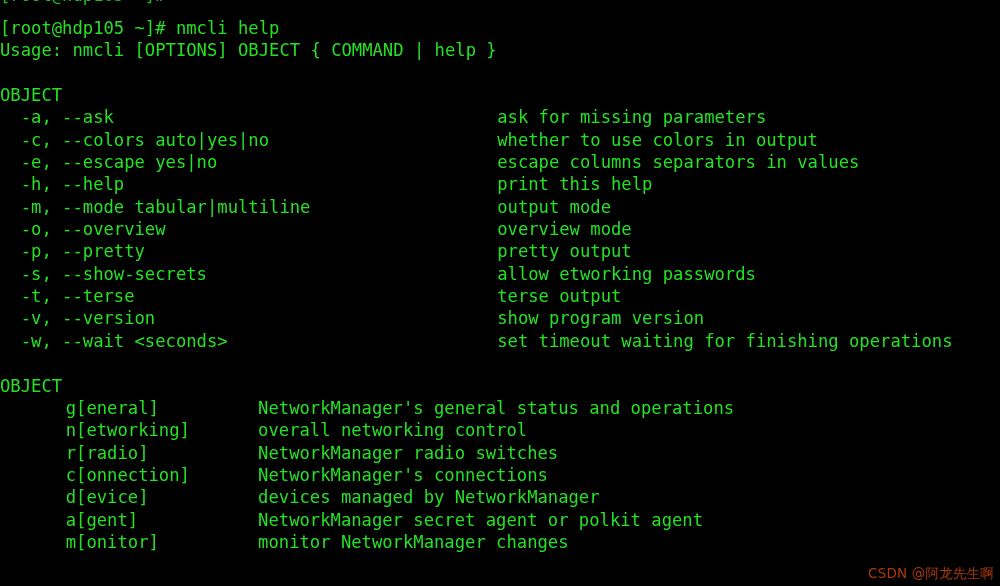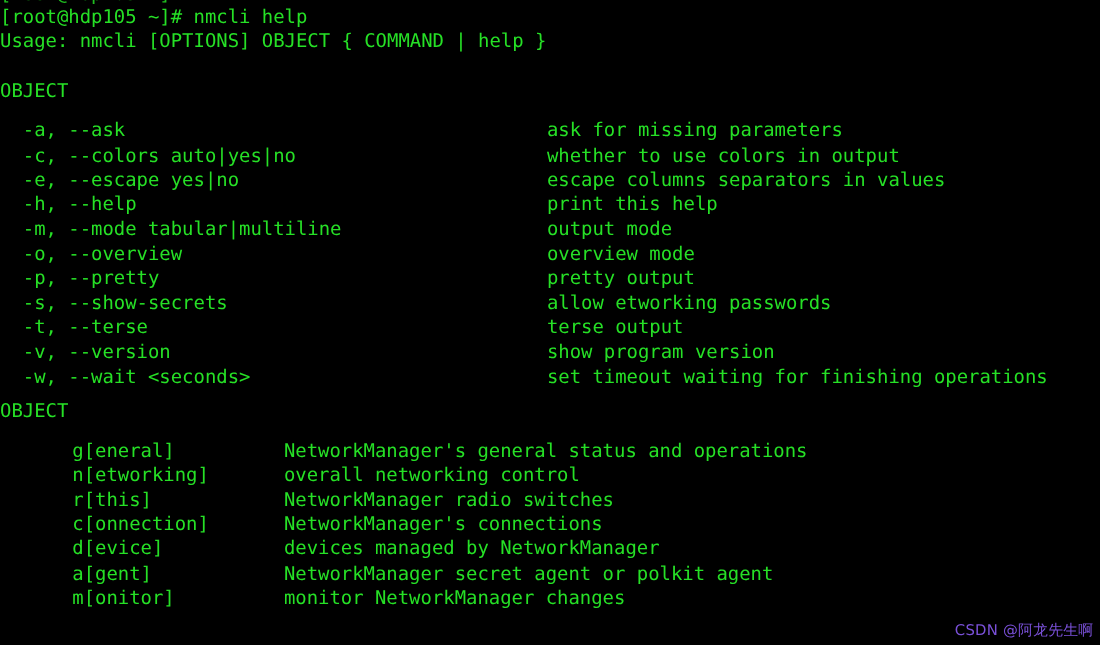--- a/index.html
+++ b/index.html
@@ -41,21 +41,21 @@
     top: -16px;
     width: 1000px;
     height: 22.35px;
     overflow: hidden;
     opacity: 0.85;
   }
 
   #screen-rows {
     position: absolute;
     left: 0;
-    top: 5px;
+    top: 17px;
     width: 1000px;
   }
 
   .row {
     display: block;
     height: 22.35px;
     line-height: 22.35px;
     white-space: pre;
     color: #26e026;
     font-family: "DejaVu Sans Mono", "Liberation Mono", monospace;
@@ -67,35 +67,34 @@
   }
 
   
   .col-left {
     display: inline-block;
     white-space: pre;
   }
   .col-desc {
     display: inline-block;
     white-space: pre;
-    margin-top: 14px;
   }
   
   .opt .col-left { width: 497.2px; }
   
   .obj .col-left { width: 213.1px; margin-left: 45px; }
 
   #watermark {
     position: absolute;
     right: 6px;
     bottom: 4px;
     font-family: "DejaVu Sans", "Liberation Sans", sans-serif;
     font-size: 13.5px;
     line-height: 18px;
-    color: #8b5cf6;
+    color: #c2410c;
     opacity: 0.88;
     white-space: pre;
     letter-spacing: 0.2px;
     pointer-events: none;
   }
 </style>
 </head>
 <body>
 
 <div id="terminal">
@@ -123,21 +122,21 @@
     <div class="row opt"><span class="col-left">  -t, --terse</span><span class="col-desc">terse output</span></div>
     <div class="row opt"><span class="col-left">  -v, --version</span><span class="col-desc">show program version</span></div>
     <div class="row opt"><span class="col-left">  -w, --wait &lt;seconds&gt;</span><span class="col-desc">set timeout waiting for finishing operations</span></div>
 
     <div class="row blank"></div>
 
     <div class="row">OBJECT</div>
 
     <div class="row obj"><span class="col-left">  g[eneral]</span><span class="col-desc">NetworkManager's general status and operations</span></div>
     <div class="row obj"><span class="col-left">  n[etworking]</span><span class="col-desc">overall networking control</span></div>
-    <div class="row obj"><span class="col-left">  r[this]</span><span class="col-desc">NetworkManager radio switches</span></div>
+    <div class="row obj"><span class="col-left">  r[radio]</span><span class="col-desc">NetworkManager radio switches</span></div>
     <div class="row obj"><span class="col-left">  c[onnection]</span><span class="col-desc">NetworkManager's connections</span></div>
     <div class="row obj"><span class="col-left">  d[evice]</span><span class="col-desc">devices managed by NetworkManager</span></div>
     <div class="row obj"><span class="col-left">  a[gent]</span><span class="col-desc">NetworkManager secret agent or polkit agent</span></div>
     <div class="row obj"><span class="col-left">  m[onitor]</span><span class="col-desc">monitor NetworkManager changes</span></div>
 
   </div>
 
   <div id="watermark">CSDN @阿龙先生啊</div>
 
 </div>

